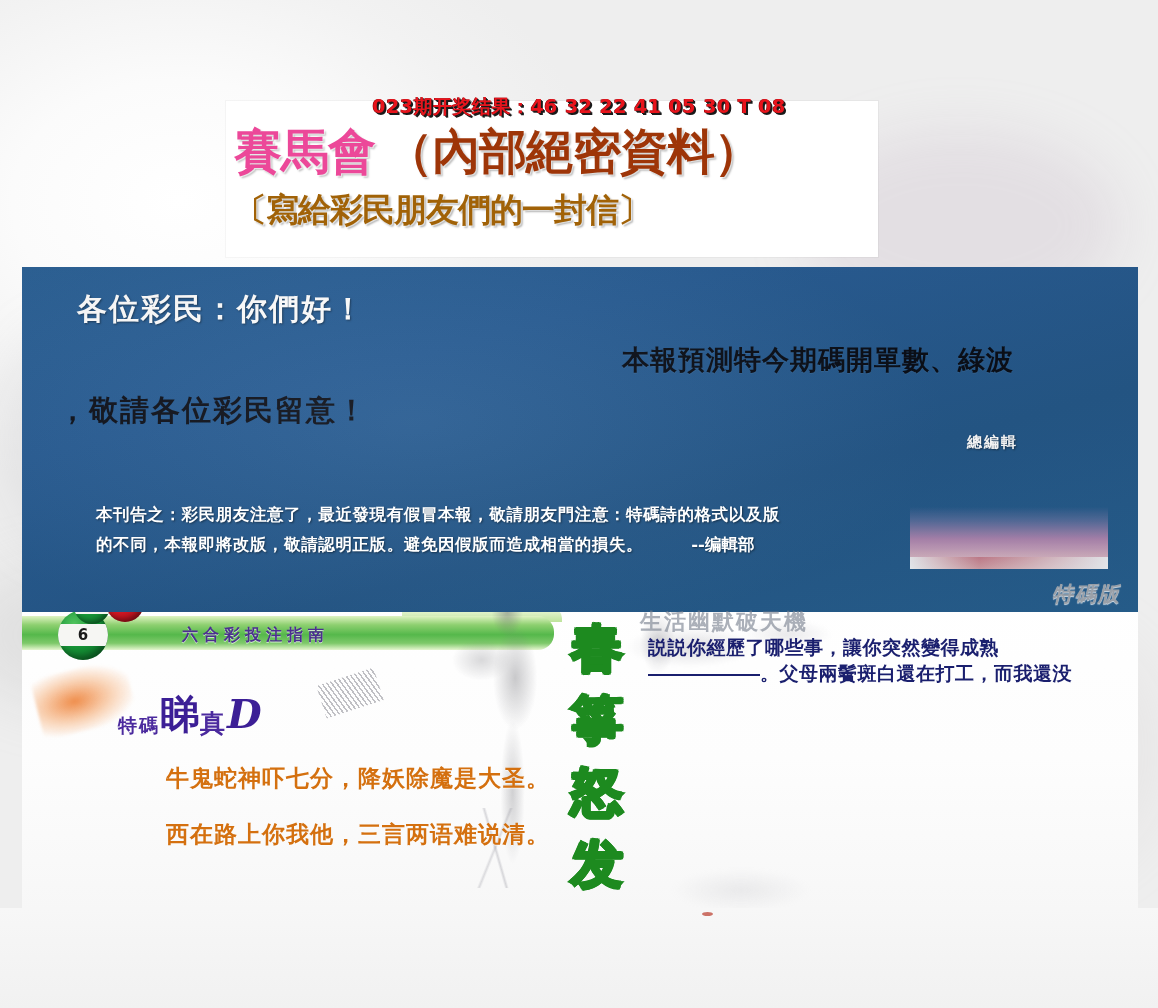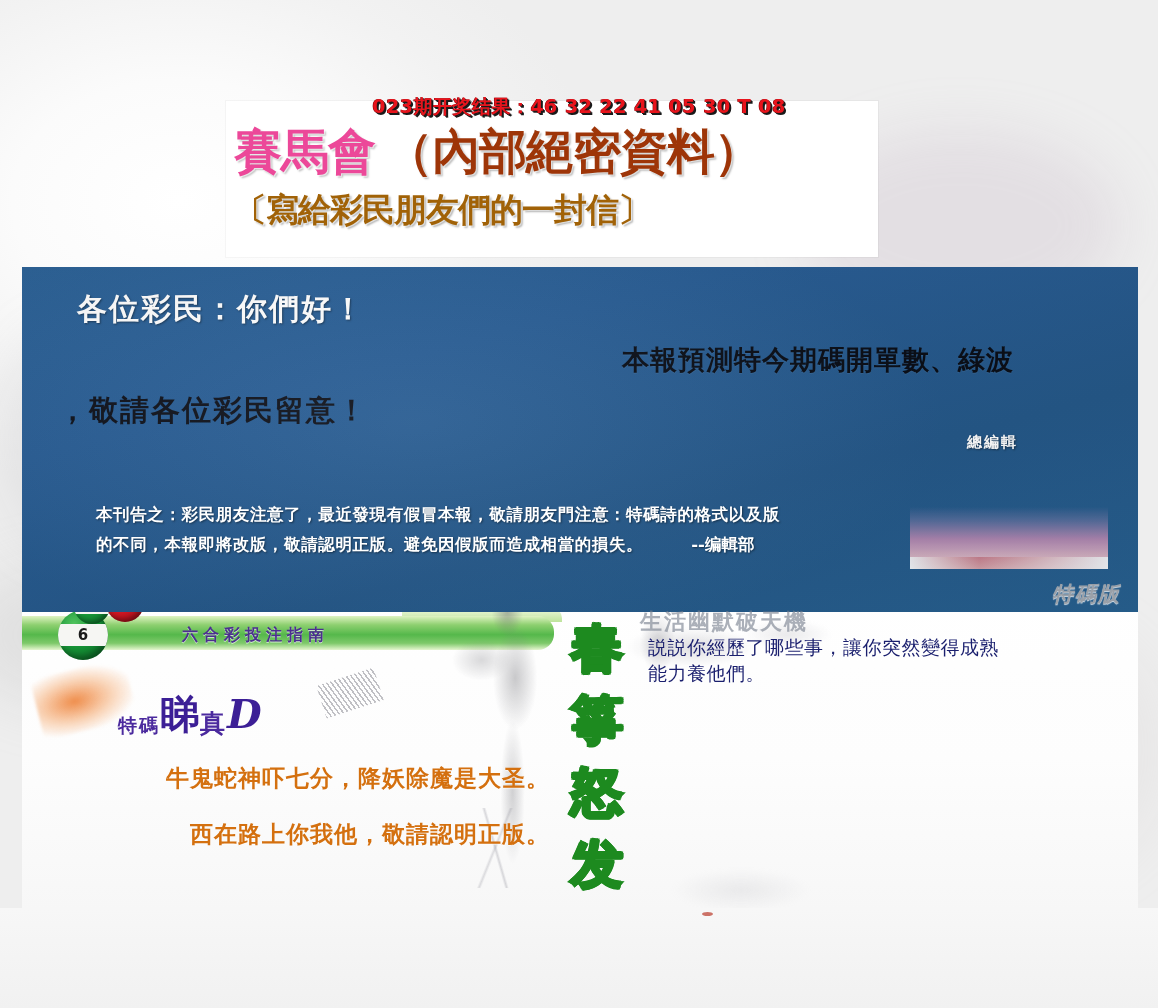--- a/index.html
+++ b/index.html
@@ -463,21 +463,21 @@
   }
 
   
   .commentary {
     position: absolute;
     left: 648px;
     top: 634px;
     width: 500px;
     z-index: 14;
     font-family: "DejaVu Serif", "Liberation Serif", serif;
-    font-weight: 400;
+    font-weight: 700;
     font-size: 19px;
     line-height: 26px;
     color: #1a1f6e;
     letter-spacing: 0.5px;
   }
   .commentary .c-l1 { white-space: nowrap; }
   .commentary .c-l2 { white-space: nowrap; }
   .commentary .c-l3 { white-space: nowrap; }
   .commentary .blank-rule {
     display: inline-block;
@@ -582,35 +582,37 @@
       <span class="lt-small">特碼</span><span class="lt-big">睇</span><span class="lt-mid">真</span><span class="lt-d">D</span>
     </div>
     <div class="logo-brush"></div>
 
     <div class="dancer dancer-a"></div>
     <div class="paper-lines"></div>
     <div class="dancer dancer-c"></div>
 
     <div class="poem">
       <div class="poem-line">牛鬼蛇神吓七分，降妖除魔是大圣。</div>
-      <div class="poem-line">西在路上你我他，敬請認明正版。</div>
+      <div class="poem-line">西在路上你我他，三言两语难说清。</div>
     </div>
 
     <div class="vert-title">
       <span class="vt-char">春</span>
       <span class="vt-char">箏</span>
       <span class="vt-char">怒</span>
       <span class="vt-char">发</span>
     </div>
   </div>
 
   <div class="watermark-slogan">生活幽默破天機</div>
   <div class="tema-ban">特碼版</div>
 
   <div class="commentary">
     <div class="c-l1">説説你經歷了哪些事，讓你突然變得成熟</div>
-    <div class="c-l3">能力養他們。</div>
+    <div class="c-l2">
+      <span class="blank-rule"></span><span>。父母兩鬢斑白還在打工，而我還没</span>
+    </div>
   </div>
 
   <div class="red-speck"></div>
   <div class="bottom-fade"></div>
 
 </div>
 
 </body></html>

